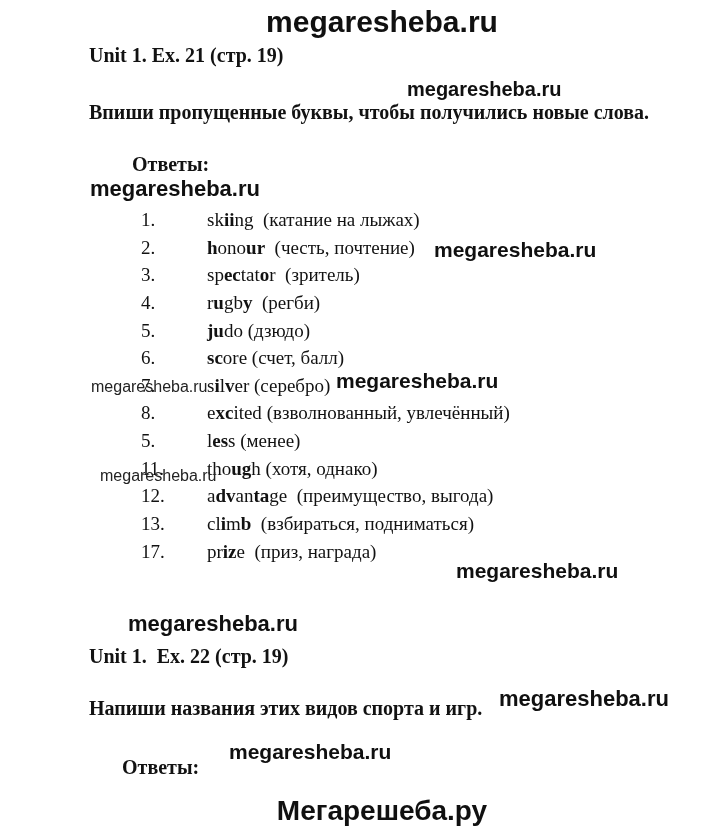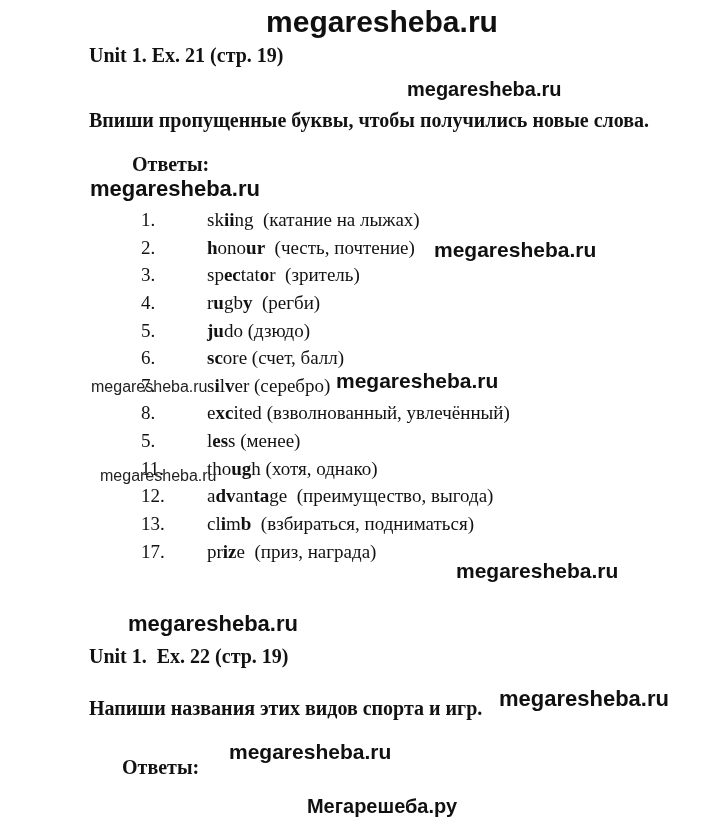--- a/index.html
+++ b/index.html
@@ -58,36 +58,36 @@
     display:inline-block;
     margin-left:97px;
     width:66px;
   }
   .word b{font-weight:bold;}
   .footer-brand{
     left:0;right:0;top:795px;
     text-align:center;
     font-family:"Liberation Sans", sans-serif;
     font-weight:bold;
-    font-size:20px;
+    font-size:28px;
     color:#101010;
   }
 </style>
 </head>
 <body>
 
 <div class="page">
 
   <div class="abs wm top-title">megaresheba.ru</div>
 
   <div class="abs sec-title serif-bold" style="top:44px;">Unit 1. Ex. 21 (стр. 19)</div>
 
   <div class="abs wm" style="left:363px;top:78px;font-size:20px;">megaresheba.ru</div>
 
-  <div class="abs task serif-bold" style="top:109px;">Впиши пропущенные буквы, чтобы получились новые слова.</div>
+  <div class="abs task serif-bold" style="top:101px;">Впиши пропущенные буквы, чтобы получились новые слова.</div>
 
   <div class="abs answers-label serif-bold" style="left:88px;top:153px;">Ответы:</div>
 
   <div class="abs wm" style="left:46px;top:176px;font-size:22px;">megaresheba.ru</div>
 
   <div class="abs answers-list">
       <div class="row"><span class="num">1.</span><span class="word"><span>sk</span><b>ii</b><span>ng</span></span><span class="trans">  (катание на лыжах)</span></div>
       <div class="row"><span class="num">2.</span><span class="word"><b>h</b><span>ono</span><b>ur</b></span><span class="trans">  (честь, почтение)</span></div>
       <div class="row"><span class="num">3.</span><span class="word"><span>sp</span><b>ec</b><span>tat</span><b>o</b><span>r</span></span><span class="trans">  (зритель)</span></div>
       <div class="row"><span class="num">4.</span><span class="word"><span>r</span><b>u</b><span>gb</span><b>y</b></span><span class="trans">  (регби)</span></div>

